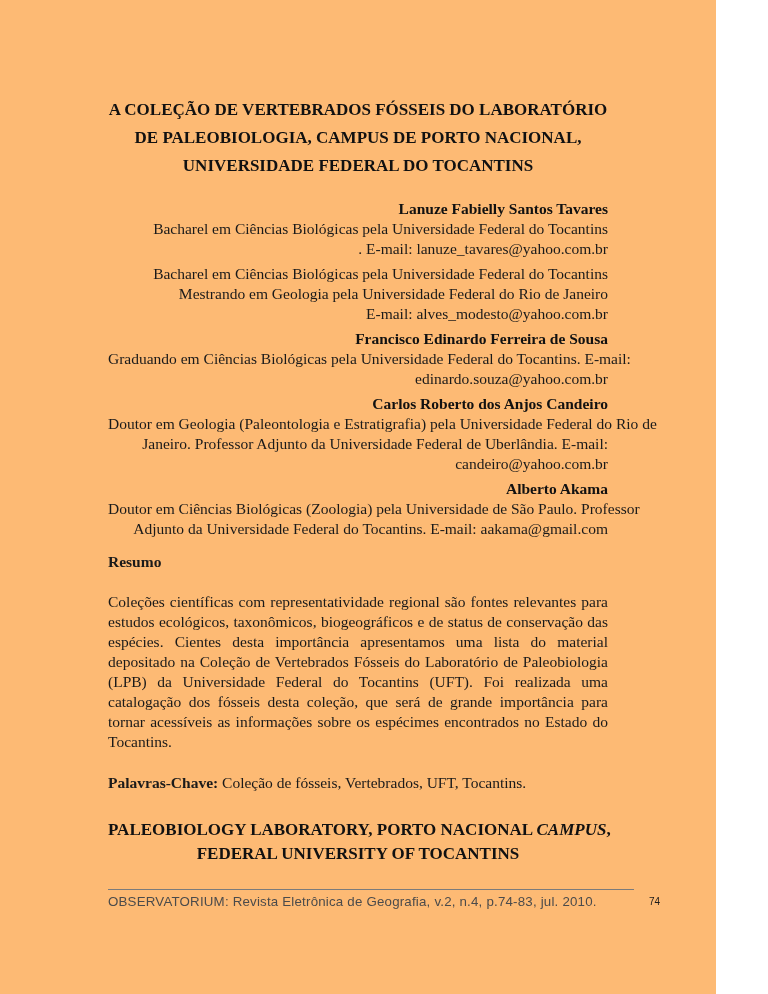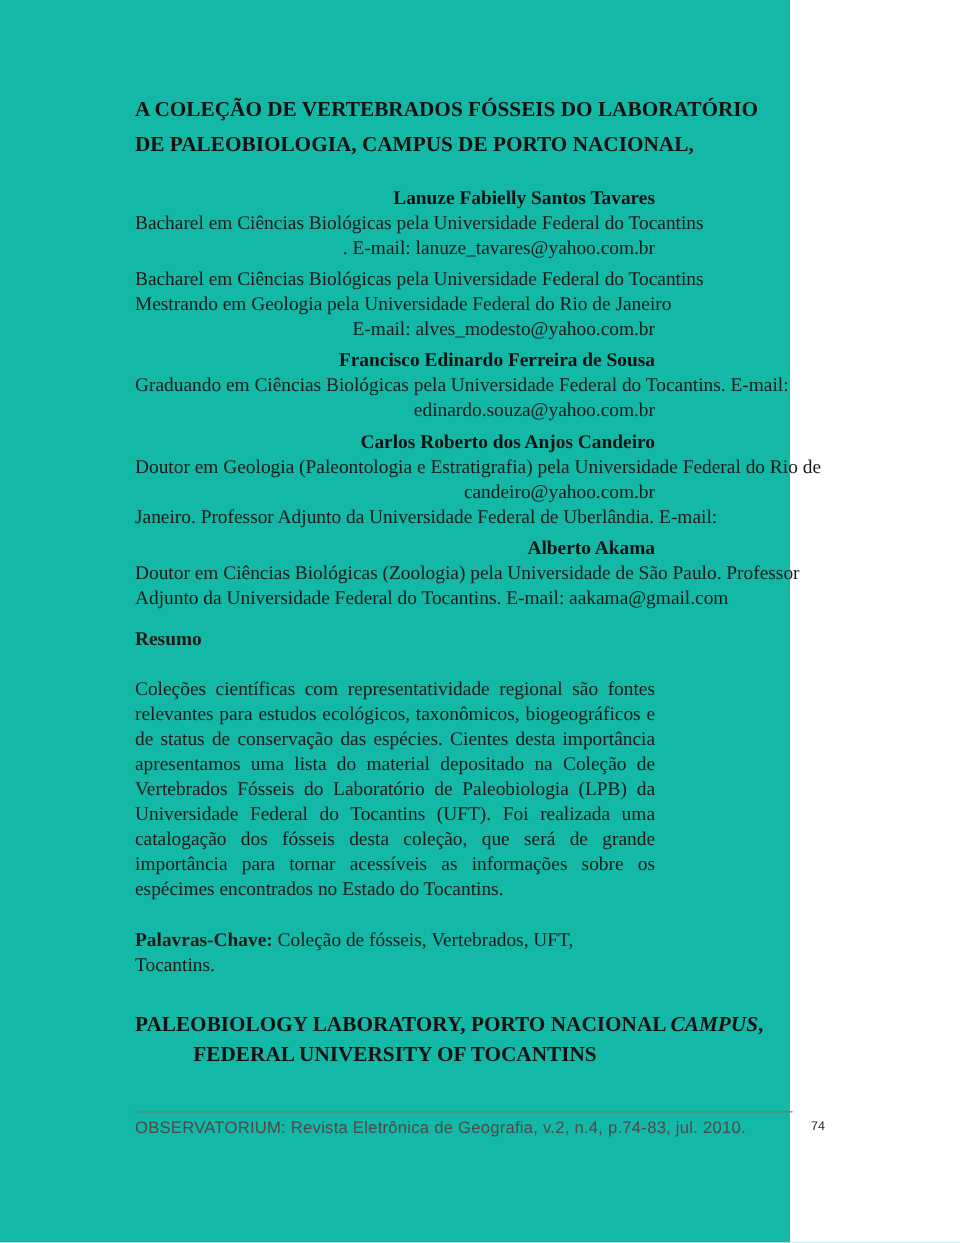--- a/index.html
+++ b/index.html
@@ -6,23 +6,23 @@
   html, body { background: #ffffff; }
   body {
     width: 768px; height: 994px;
     font-family: "Liberation Serif", serif;
     color: #1a1a1a;
     position: relative;
     overflow: hidden;
   }
   .page {
     position: relative;
-    width: 632px; height: 994px;
-    background: #14b8a6;
-    padding: 74px 108px 0 108px;
+    width: 716px; height: 994px;
+    background: #fdba74;
+    padding: 96px 108px 0 108px;
   }
   
   .title-pt {
     text-align: center;
     font-weight: bold;
     font-size: 17px;
     line-height: 28px;
     color: #111111;
   }
   .title-pt .t-line { white-space: nowrap; }
@@ -92,20 +92,21 @@
   }
 </style>
 </head>
 <body>
 
 <div class="page">
 
   <div class="title-pt">
     <div class="t-line">A COLEÇÃO DE VERTEBRADOS FÓSSEIS DO LABORATÓRIO</div>
     <div class="t-line">DE PALEOBIOLOGIA, CAMPUS DE PORTO NACIONAL,</div>
+    <div class="t-line">UNIVERSIDADE FEDERAL DO TOCANTINS</div>
   </div>
 
   <div class="authors">
 
     <div class="author">
       <div class="author-name">Lanuze Fabielly Santos Tavares</div>
       <div class="author-line">Bacharel em Ciências Biológicas pela Universidade Federal do Tocantins</div>
       <div class="author-line">. E-mail: lanuze_tavares@yahoo.com.br</div>
     </div>
 
@@ -117,22 +118,22 @@
 
     <div class="author">
       <div class="author-name">Francisco Edinardo Ferreira de Sousa</div>
       <div class="author-line">Graduando em Ciências Biológicas pela Universidade Federal do Tocantins. E-mail:</div>
       <div class="author-line">edinardo.souza@yahoo.com.br</div>
     </div>
 
     <div class="author">
       <div class="author-name">Carlos Roberto dos Anjos Candeiro</div>
       <div class="author-line">Doutor em Geologia (Paleontologia e Estratigrafia) pela Universidade Federal do Rio de</div>
+      <div class="author-line">Janeiro. Professor Adjunto da Universidade Federal de Uberlândia. E-mail:</div>
       <div class="author-line">candeiro@yahoo.com.br</div>
-      <div class="author-line">Janeiro. Professor Adjunto da Universidade Federal de Uberlândia. E-mail:</div>
     </div>
 
     <div class="author">
       <div class="author-name">Alberto Akama</div>
       <div class="author-line">Doutor em Ciências Biológicas (Zoologia) pela Universidade de São Paulo. Professor</div>
       <div class="author-line">Adjunto da Universidade Federal do Tocantins. E-mail: aakama@gmail.com</div>
     </div>
 
   </div>
 

